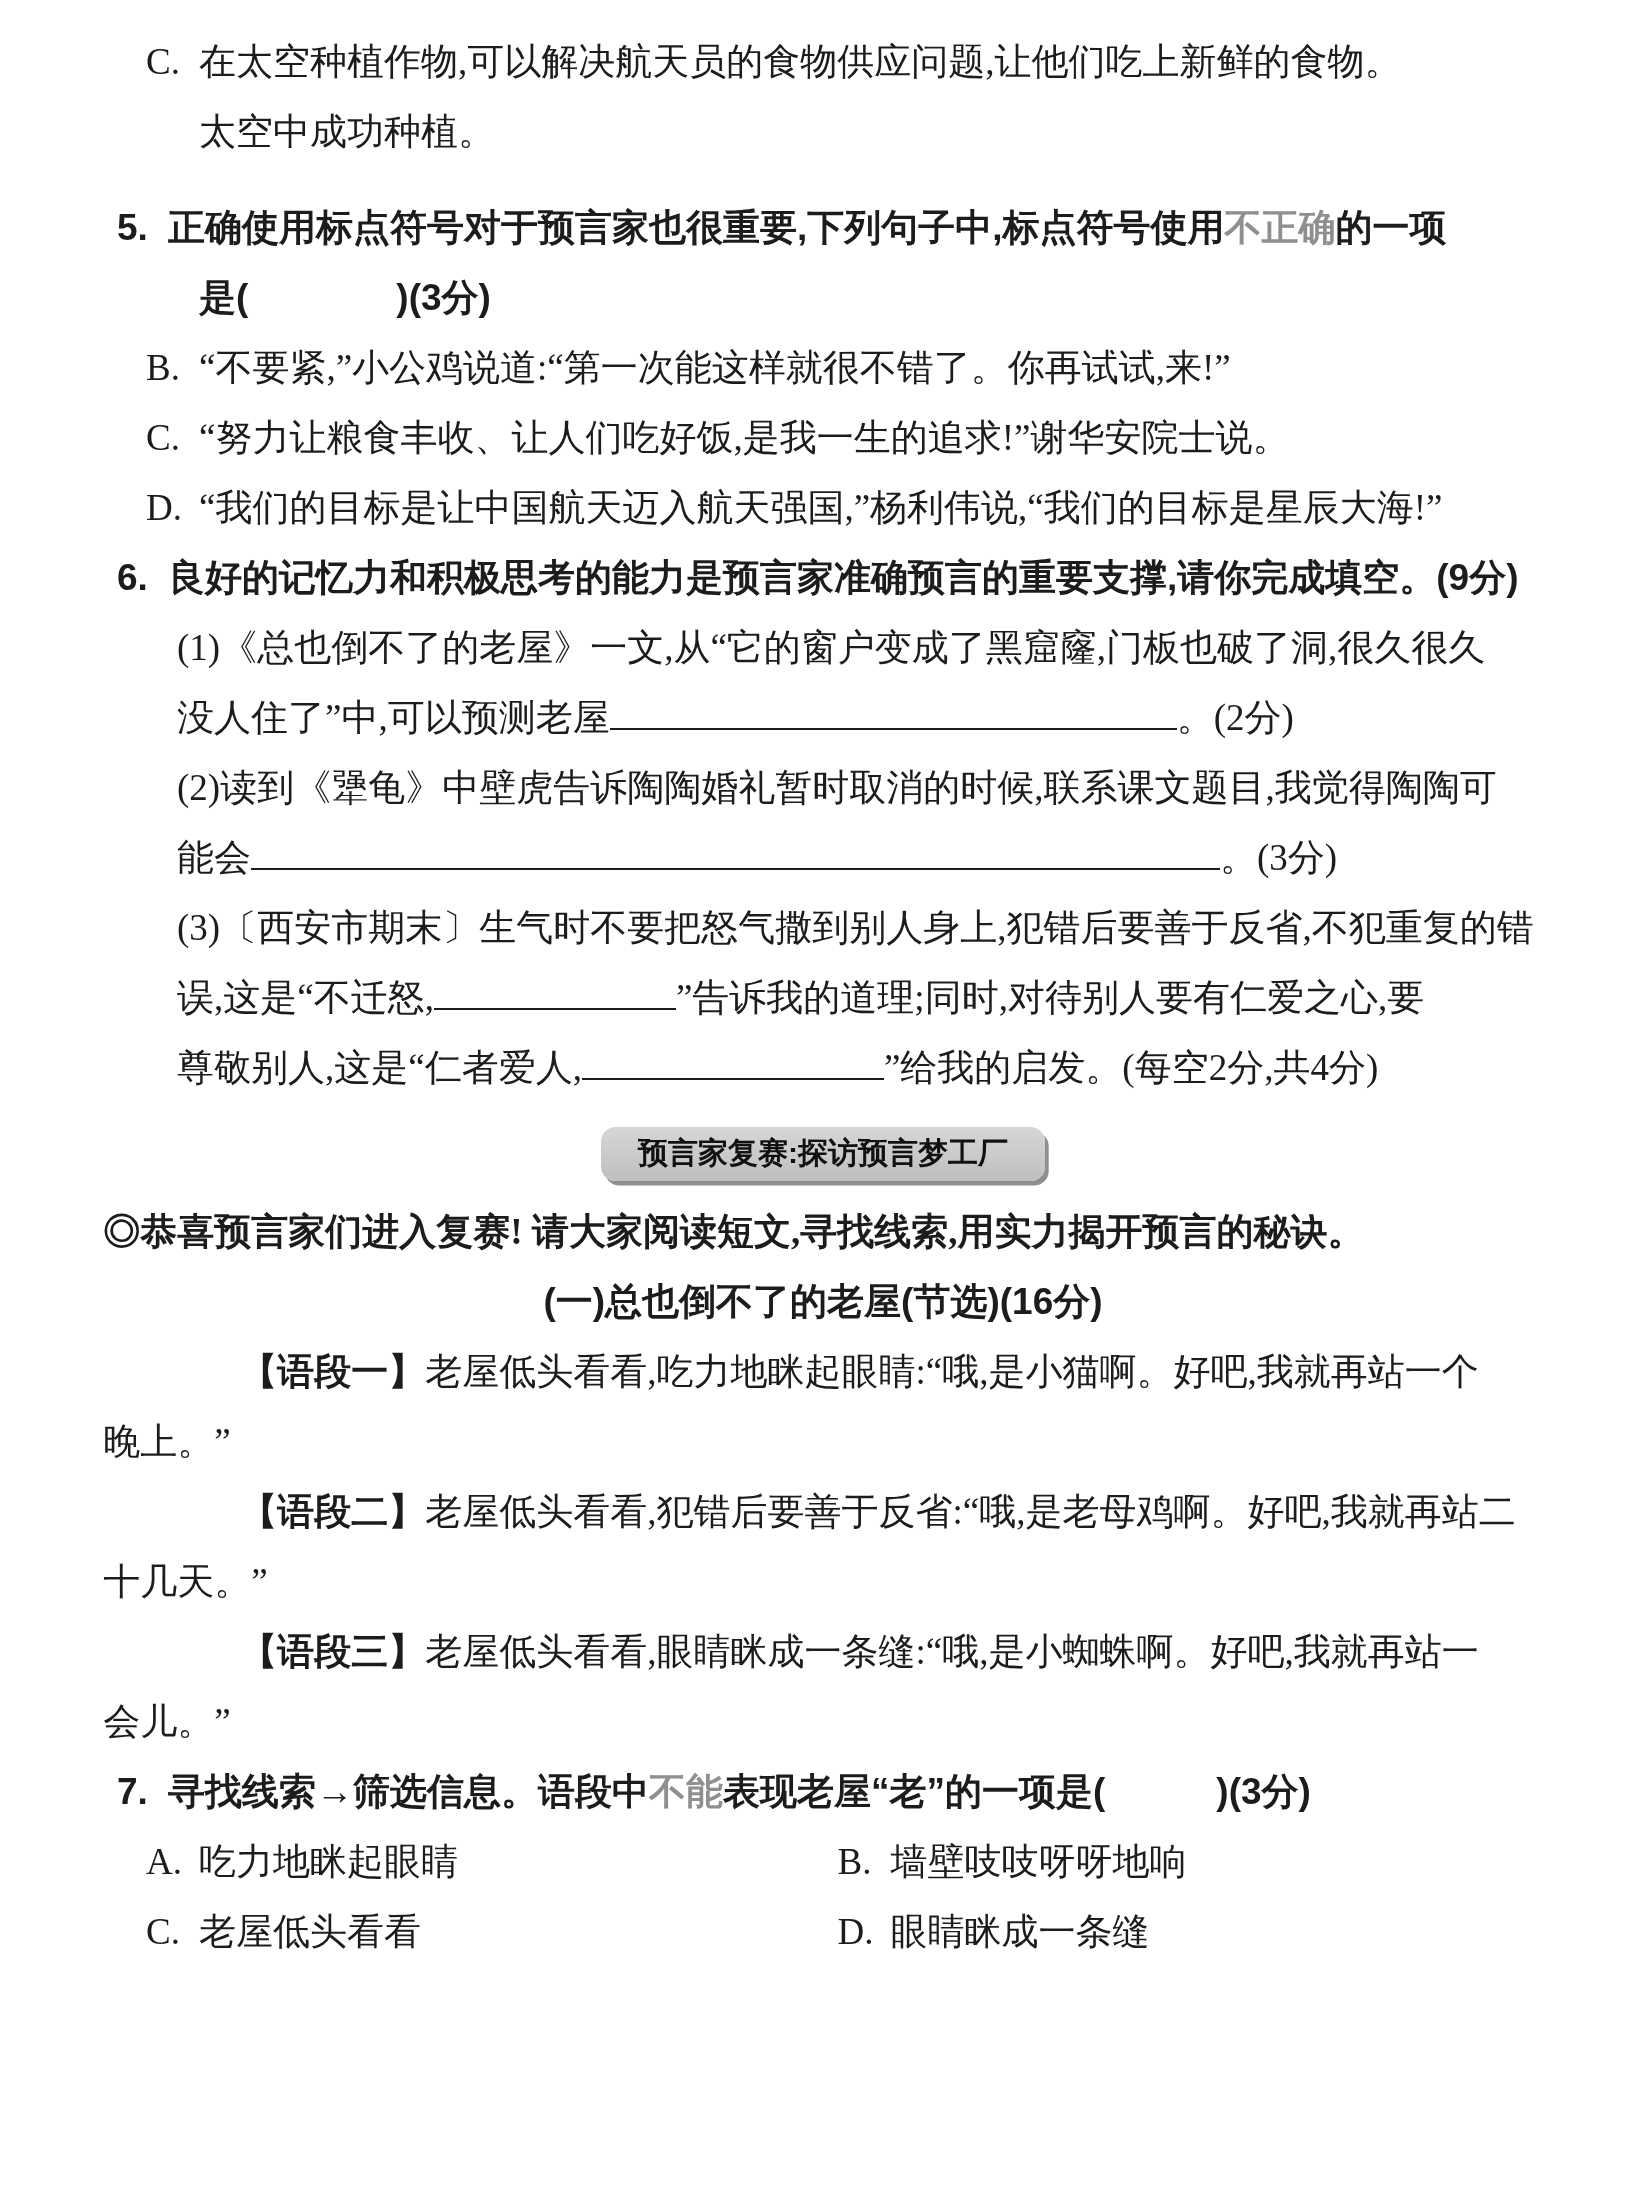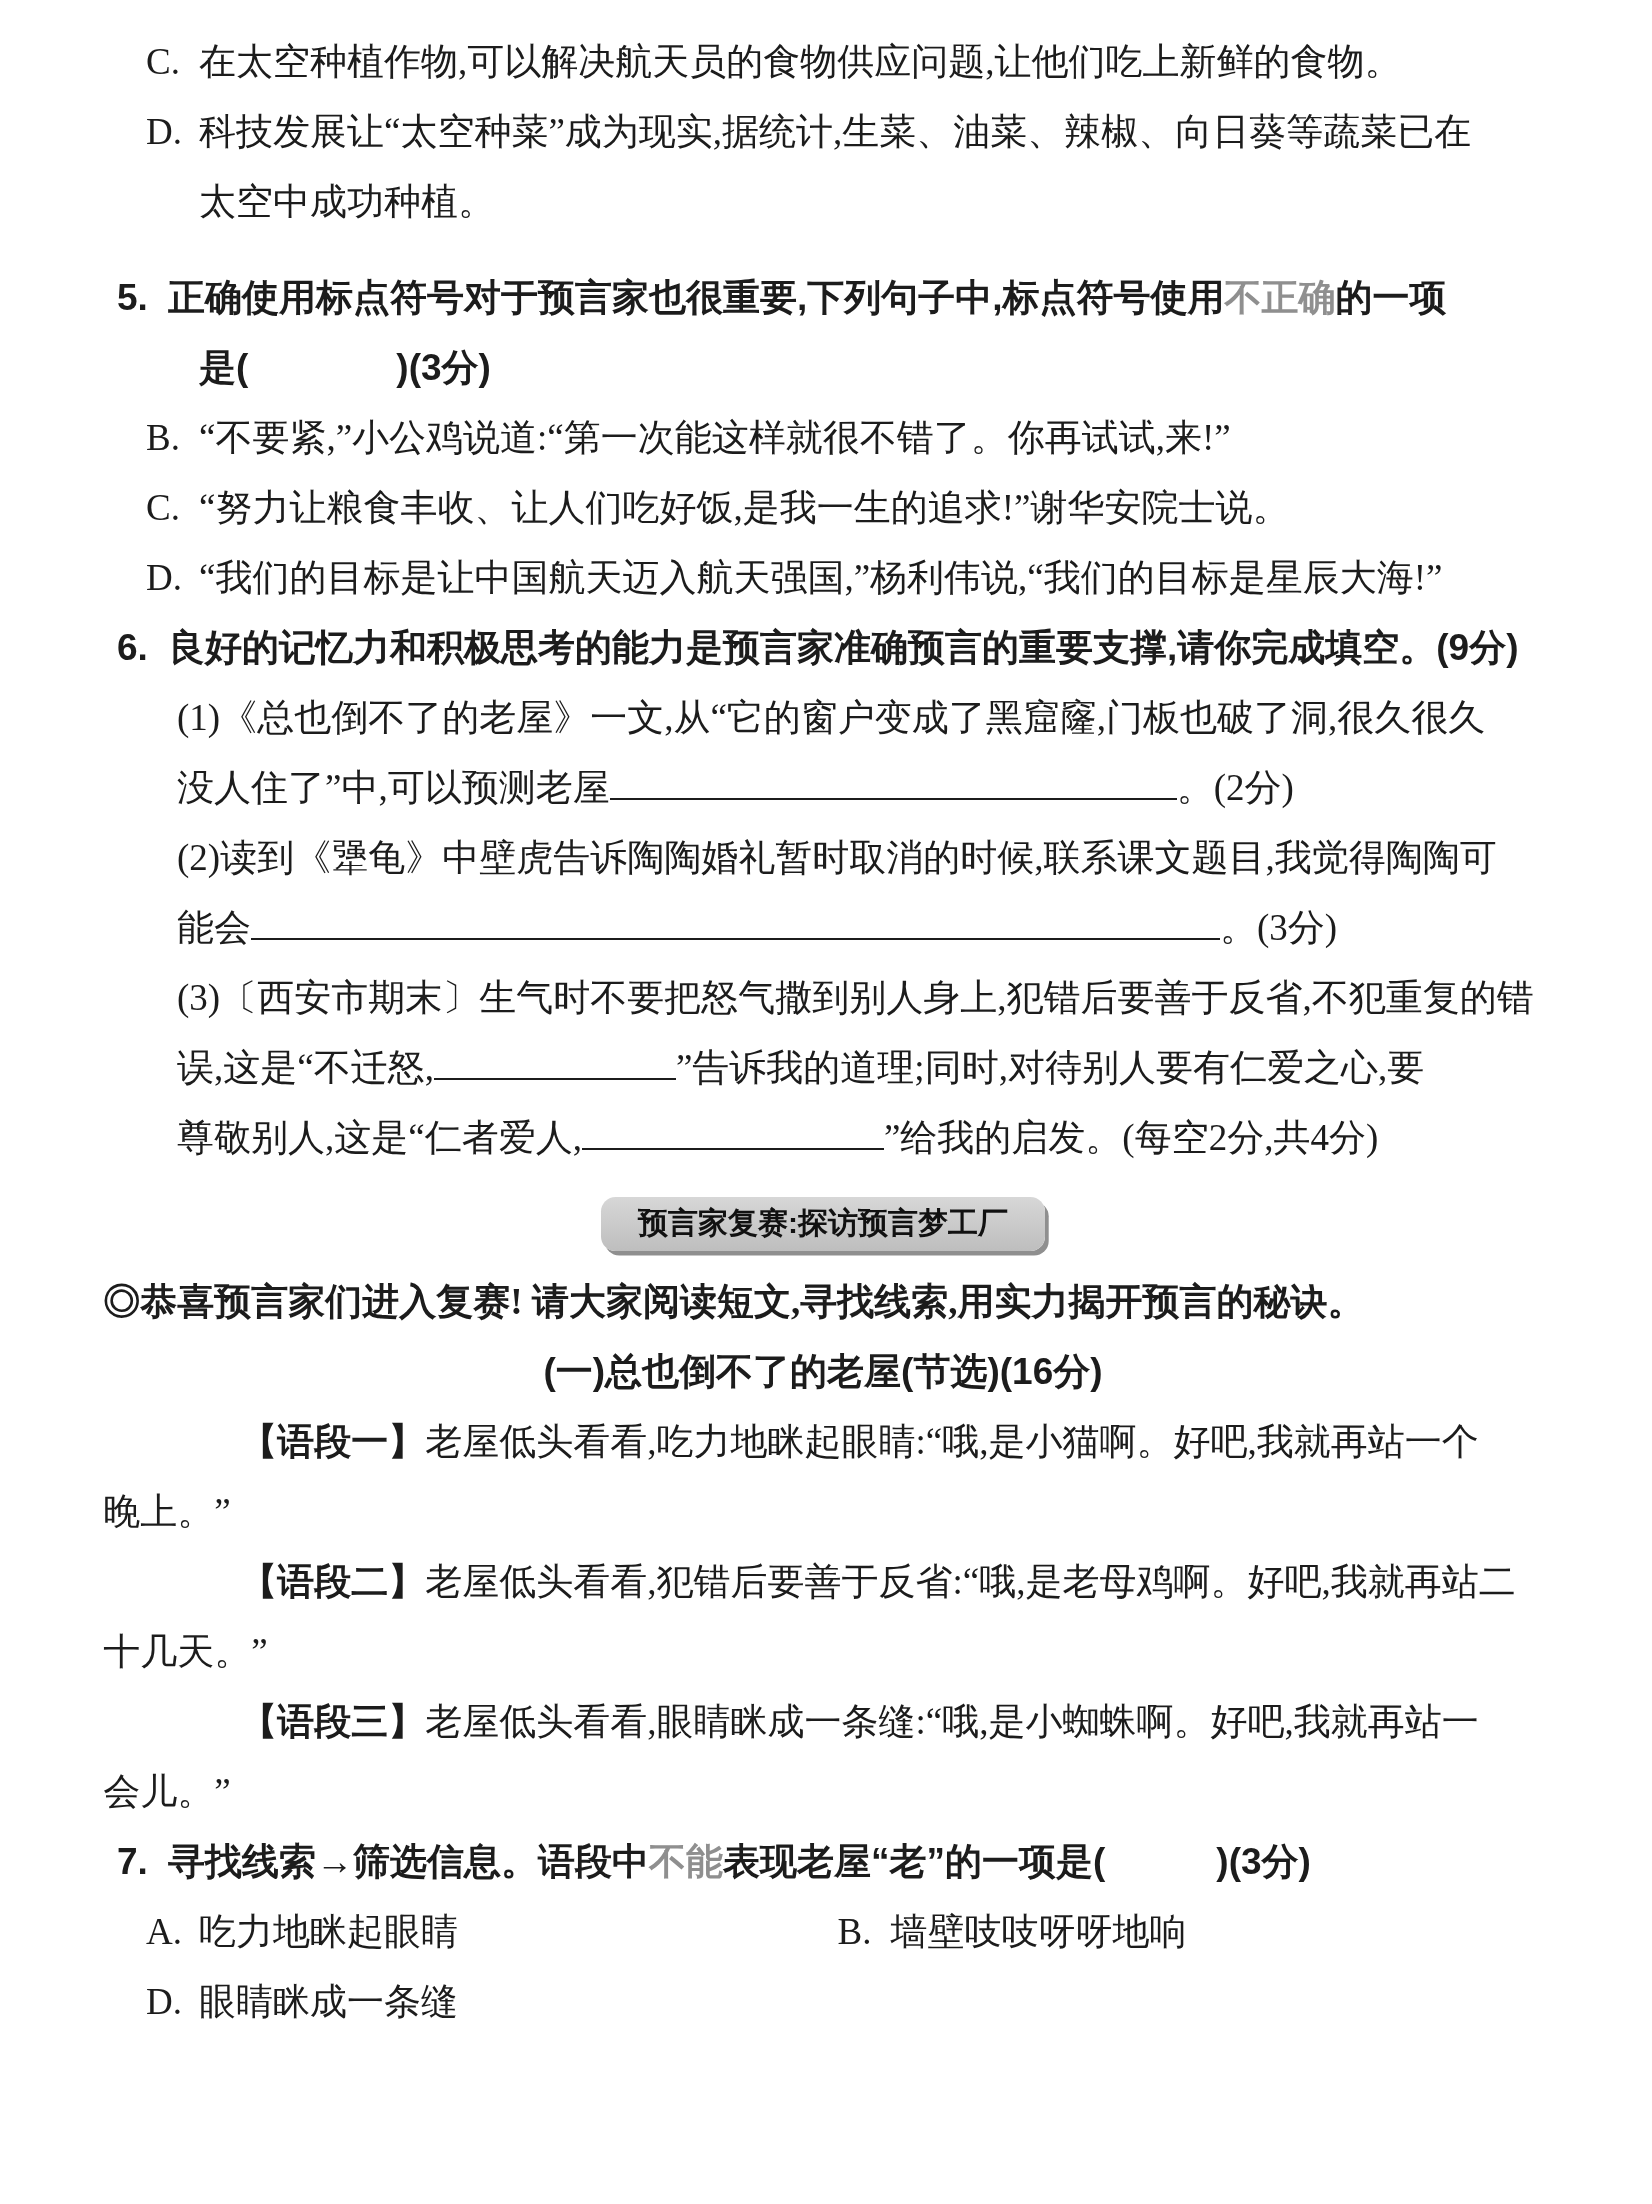--- a/index.html
+++ b/index.html
@@ -60,21 +60,20 @@
   .para-label { font-family:Liberation Sans, sans-serif; font-weight:700; }
   .q7row { display:flex; padding-left:29px; }
   .q7cell { width:731px; }
 </style>
 </head>
 <body>
 
 <div class="page">
 
   <div class="line kai opt"><span class="opt-label">C.</span><span>在太空种植作物,可以解决航天员的食物供应问题,让他们吃上新鲜的食物。</span></div>
-  <div class="line kai opt"><span class="opt-label">D.</span><span>科技发展让“太空种菜”成为现实,据统计,生菜、油菜、辣椒、向日葵等蔬菜已在</span></div>
   <div class="line kai cont-90">太空中成功种植。</div>
 
   <div class="q5-block">
     <div class="line stem"><span class="qnum">5.</span><span>正确使用标点符号对于预言家也很重要,下列句子中,标点符号使用</span><span class="gray">不正确</span><span>的一项</span></div>
     <div class="line stem cont-90">是(　　　　)(3分)</div>
     <div class="line kai opt"><span class="opt-label">B.</span><span>“不要紧,”小公鸡说道:“第一次能这样就很不错了。你再试试,来!”</span></div>
     <div class="line kai opt"><span class="opt-label">C.</span><span>“努力让粮食丰收、让人们吃好饭,是我一生的追求!”谢华安院士说。</span></div>
     <div class="line kai opt"><span class="opt-label">D.</span><span>“我们的目标是让中国航天迈入航天强国,”杨利伟说,“我们的目标是星辰大海!”</span></div>
   </div>
 
@@ -101,17 +100,18 @@
   <div class="line kai para-cont">十几天。”</div>
   <div class="line kai para-first"><span class="para-label">【语段三】</span><span>老屋低头看看,眼睛眯成一条缝:“哦,是小蜘蛛啊。好吧,我就再站一</span></div>
   <div class="line kai para-cont">会儿。”</div>
 
   <div class="line stem"><span class="qnum">7.</span><span>寻找线索→筛选信息。语段中</span><span class="gray">不能</span><span>表现老屋“老”的一项是(　　　)(3分)</span></div>
   <div class="line kai q7row">
     <span class="q7cell"><span class="opt-label">A.</span><span>吃力地眯起眼睛</span></span>
     <span class="q7cell"><span class="opt-label">B.</span><span>墙壁吱吱呀呀地响</span></span>
   </div>
   <div class="line kai q7row">
+    <span class="q7cell"><span class="opt-label">C.</span><span>老屋低头看看</span></span>
     <span class="q7cell"><span class="opt-label">D.</span><span>眼睛眯成一条缝</span></span>
   </div>
 
 </div>
 
 
 </body></html>

